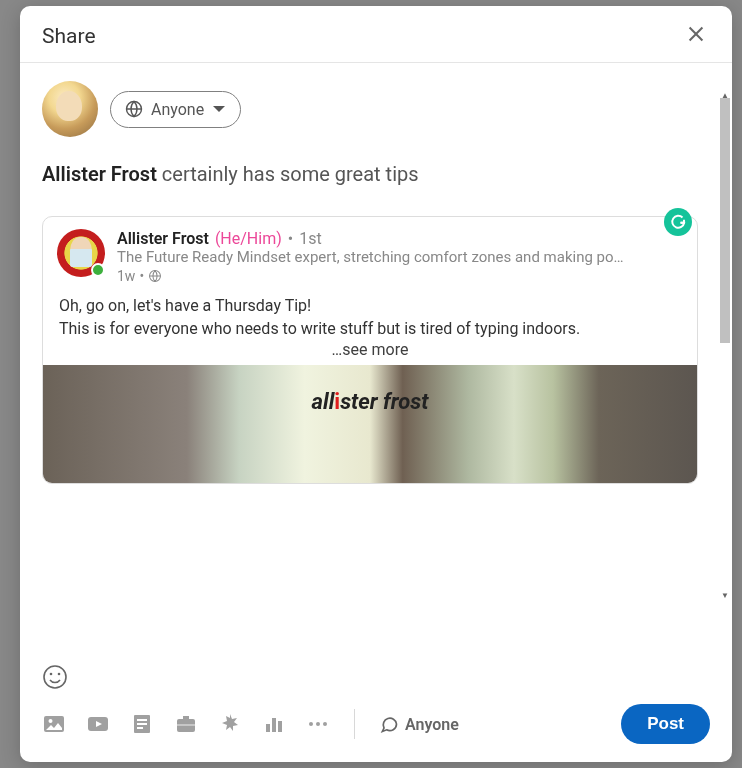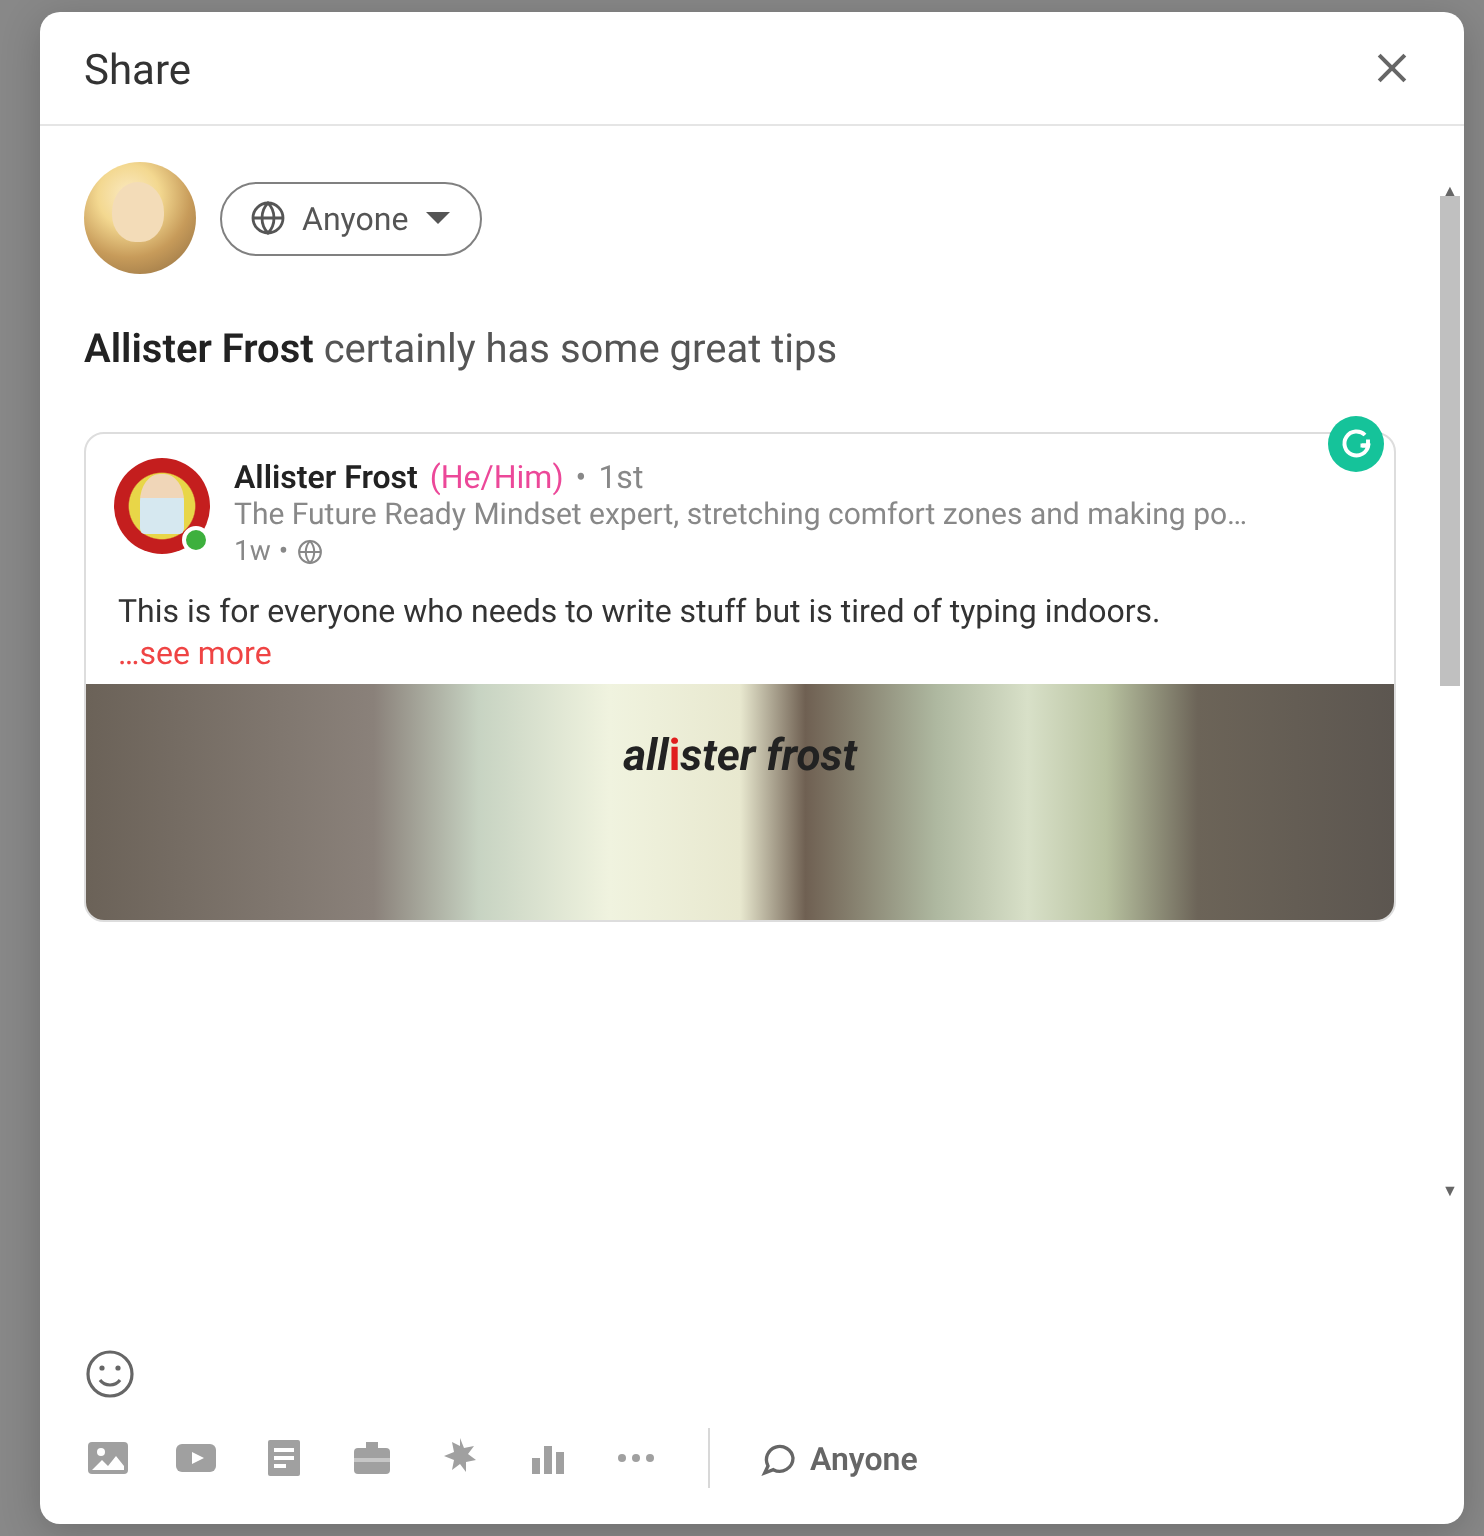--- a/index.html
+++ b/index.html
@@ -195,23 +195,23 @@
       font-size: 14px;
       margin-top: 2px;
     }
     .embedded-body {
       padding: 6px 16px 0;
       font-size: 16px;
       color: #333;
       line-height: 1.45;
     }
     .see-more {
-      text-align: left;
+      text-align: center;
       padding: 0 16px 6px;
-      color: #ef4444;
+      color: #404040;
       font-size: 16px;
     }
     .embedded-media {
       height: 118px;
       background: linear-gradient(90deg, #6b6258 0%, #8a817a 22%, #c7d3c2 30%, #f0f3df 40%, #e8e8cf 50%, #6f6052 55%, #aeb8a0 65%, #d8e0c8 72%, #b8c2a0 78%, #6c6458 85%, #5c5650 100%);
       position: relative;
       display: flex;
       align-items: flex-start;
       justify-content: center;
       padding-top: 24px;
@@ -339,20 +339,21 @@
             <span>1w</span>
             <span>•</span>
             <svg width="14" height="14" viewBox="0 0 18 18" fill="none" stroke="#888" stroke-width="1.3">
                 <circle cx="9" cy="9" r="7"></circle>
                 <path d="M2 9h14M9 2c1.8 1.8 2.7 4.2 2.7 7s-.9 5.2-2.7 7c-1.8-1.8-2.7-4.2-2.7-7s.9-5.2 2.7-7z"></path>
               </svg>
           </div>
         </div>
       </div>
       <div class="embedded-body">
+        <div>Oh, go on, let's have a Thursday Tip!</div>
         <div>This is for everyone who needs to write stuff but is tired of typing indoors.</div>
       </div>
       <div class="see-more">…see more</div>
       <div class="embedded-media">
         <div class="media-title"><span>all</span><span class="dot">i</span><span>ster frost</span></div>
       </div>
     </div>
 
   </div>
 
@@ -416,16 +417,17 @@
           </svg>
       </div>
       <div class="divider"></div>
       <div class="anyone-chip">
         <svg width="20" height="20" viewBox="0 0 24 24" fill="none" stroke="#666" stroke-width="2">
             <path d="M21 12a8 8 0 0 1-11.8 7L4 21l2-4.2A8 8 0 1 1 21 12z"></path>
           </svg>
         <span>Anyone</span>
       </div>
       <div class="spacer"></div>
+      <button class="post-btn">Post</button>
     </div>
   </div>
 
 </div>
 
 </body></html>

